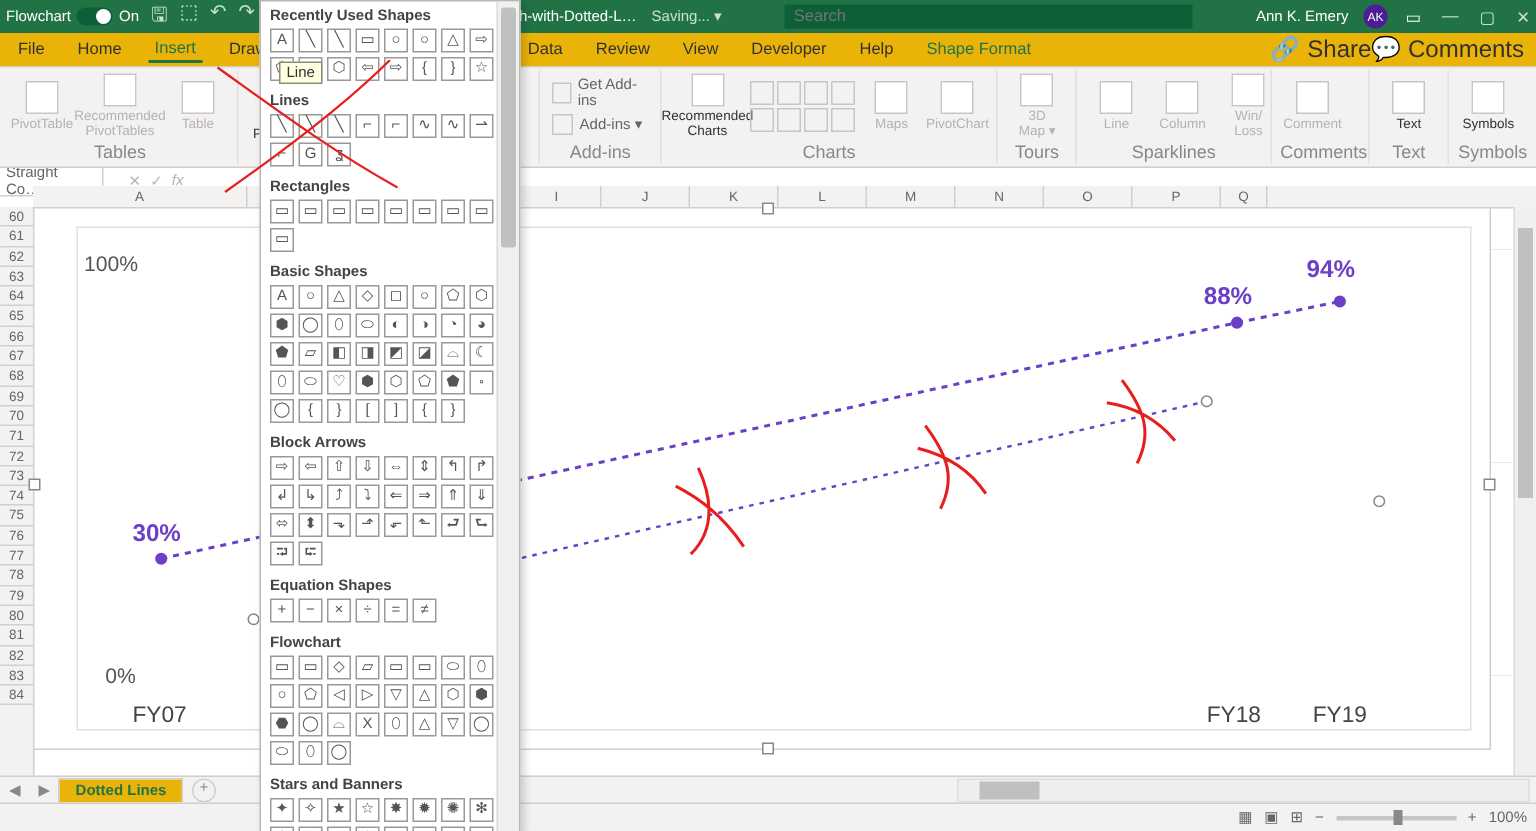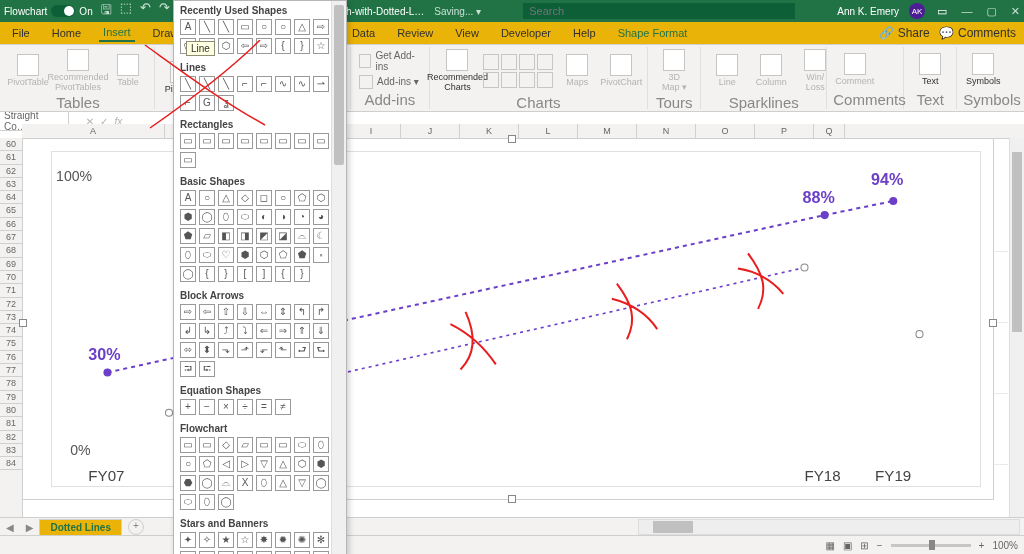--- a/index.html
+++ b/index.html
@@ -15,26 +15,26 @@
 .titlebar .searchwrap{flex:1;display:flex;justify-content:center}
 .titlebar .search{background:#0d5f38;border:none;color:#c7e0d3;font-size:11px;width:260px;height:16px;padding:0 6px}
 .titlebar .user{font-size:10px;margin-right:6px}
 .titlebar .avatar{width:16px;height:16px;border-radius:50%;background:#4c1d95;display:inline-flex;align-items:center;justify-content:center;font-size:8px}
 .titlebar .wincontrols{display:flex;gap:14px;margin-left:10px;color:#c7e0d3}
 
 .ribbontabs{height:22px;background:#eab308;border-bottom:1px solid #d0d0d0;display:flex;align-items:center;padding:0 8px;gap:14px;font-size:11px}
 .ribbontabs .tab{padding:2px 4px;cursor:pointer}
 .ribbontabs .tab.active{color:#217346;border-bottom:2px solid #217346}
 .ribbontabs .spacer{flex:1}
-.ribbontabs .right{display:flex;gap:10px;font-size:12px}
+.ribbontabs .right{display:flex;font-size:16px}
 .ribbontabs .right span{cursor:pointer}
 
 .ribbon{height:62px;background:#f3f2f1;border-bottom:1px solid #cfcfcf;display:flex;padding:2px 4px;gap:2px;position:relative}
 .group{border-right:1px solid #e1dfdd;padding:0 6px 0 4px;display:flex;flex-direction:column;justify-content:space-between;min-width:40px}
-.group .label{font-size:15px;color:#898887;text-align:center;padding-bottom:1px}
+.group .label{font-size:12px;color:#898887;text-align:center;padding-bottom:1px}
 .group .body{flex:1;display:flex;align-items:center;gap:4px}
 .rbtn{display:flex;flex-direction:column;align-items:center;justify-content:center;gap:1px;color:#b5b3b1;font-size:9px;text-align:center;padding:2px;min-width:36px}
 .rbtn.enabled{color:#323130}
 .rbtn .ico{width:20px;height:20px;border:1px solid #c8c6c4;background:#fff}
 .rbtn.active{background:#e0eee5;border:1px solid #b7d7c4}
 .smallstack{display:flex;flex-direction:column;gap:1px;font-size:10px;color:#666}
 .smallstack .row{display:flex;align-items:center;gap:4px;padding:1px 2px}
 .smallstack .row .sicon{width:12px;height:12px;border:1px solid #c8c6c4}
 
 .fbar{height:18px;border-bottom:1px solid #cfcfcf;display:flex;align-items:center;font-size:10px;color:#666}

